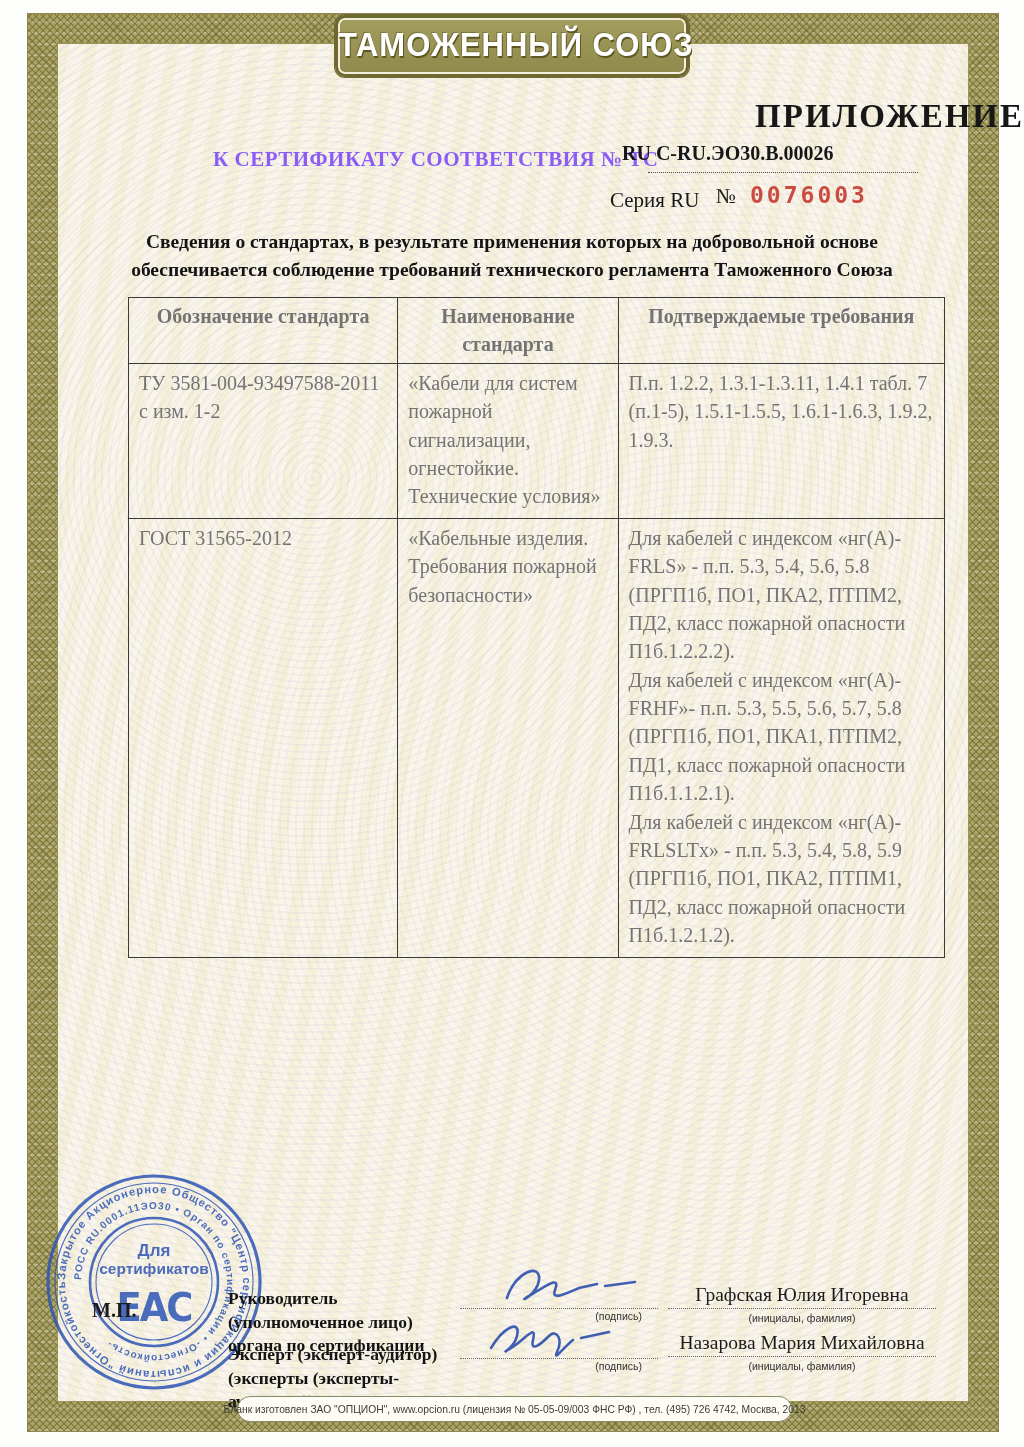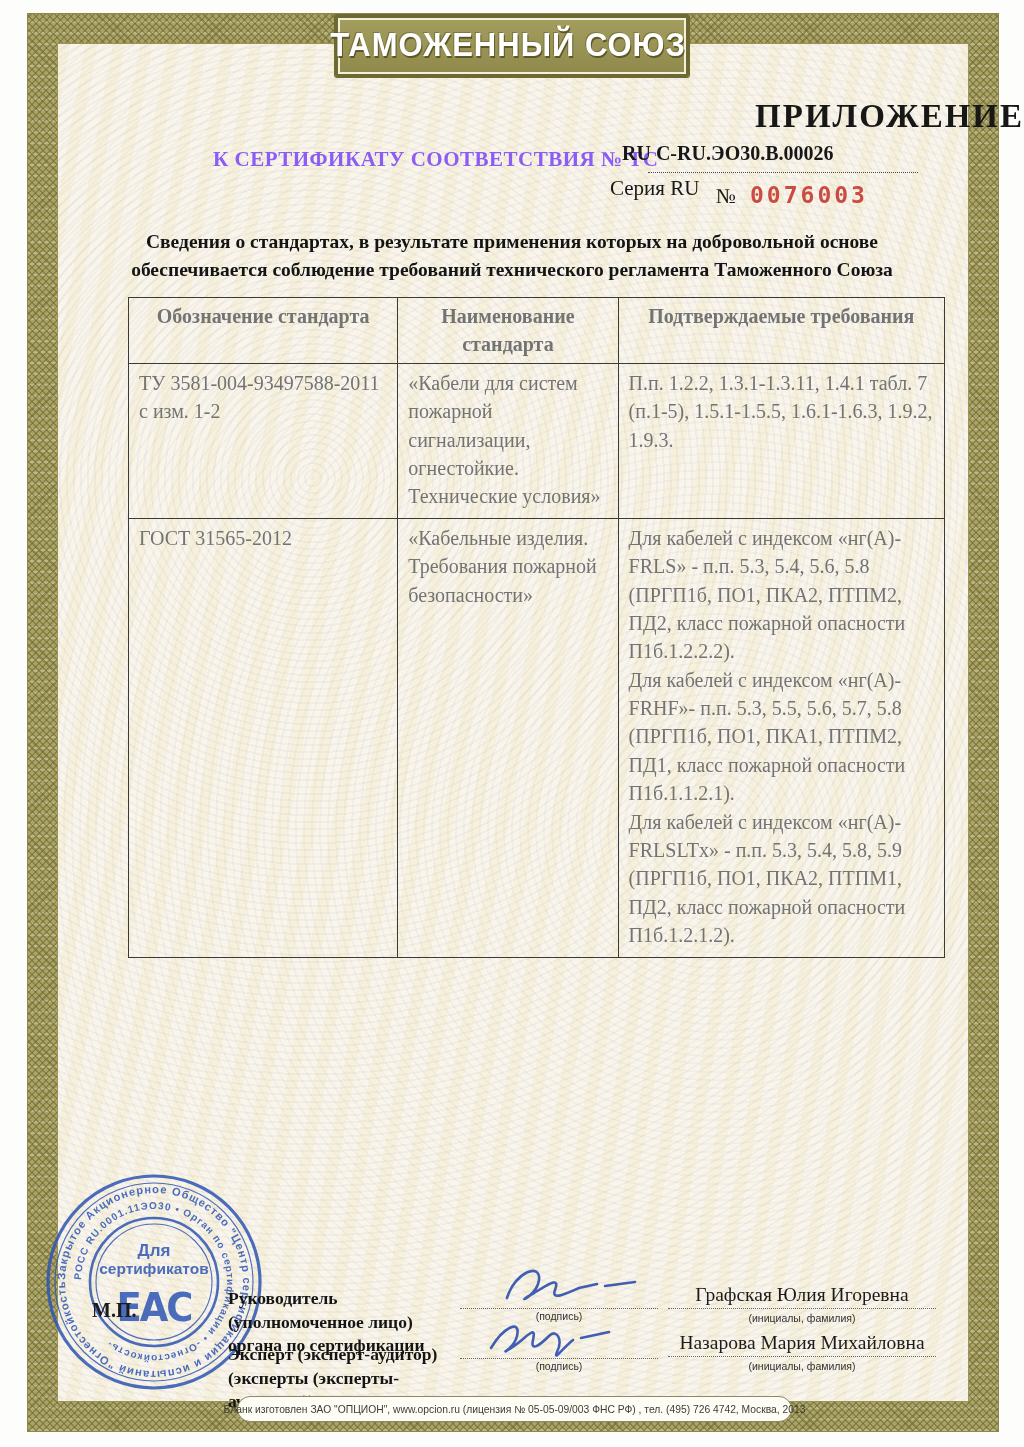--- a/index.html
+++ b/index.html
@@ -18,35 +18,35 @@
     background:
       repeating-radial-gradient(circle at 28% 32%, rgba(140,130,200,.075) 0 2px, transparent 2px 7px),
       repeating-radial-gradient(circle at 72% 58%, rgba(140,130,200,.06) 0 2px, transparent 2px 8px),
       repeating-linear-gradient(100deg, rgba(236,222,150,.16) 0 12px, transparent 12px 27px),
       #f9f5e9;
     box-shadow:0 0 0 1px #9a9456;}
 
   
   .badge{position:absolute;left:50%;top:15px;transform:translateX(-50%);
     width:348px;height:56px;background:linear-gradient(#a39d5e,#8f894c);
-    border:3px solid #6e6831;border-radius:2px;
+    border:3px solid #6e6831;border-radius:10px;
     box-shadow:inset 0 0 0 2px #f2efdc, 0 0 0 1px #6e6831;
-    display:flex;align-items:center;justify-content:flex-end;z-index:5;}
+    display:flex;align-items:center;justify-content:flex-start;z-index:5;}
   .badge span{font-family:"Liberation Sans","DejaVu Sans",sans-serif;
     font-weight:bold;font-size:31px;letter-spacing:1px;color:#ffffff;
     text-shadow:1px 1px 0 #5d5726, -1px -1px 0 rgba(93,87,38,.5);
     transform:scaleY(1.05);white-space:nowrap;}
 
   .title{position:absolute;left:0;top:98px;width:100%;text-align:right;
     font-size:33px;font-weight:bold;letter-spacing:2px;color:#171717;}
 
   .cert-label{position:absolute;left:213px;top:147px;font-size:21px;font-weight:bold;color:#8b5cf6;letter-spacing:.5px;}
   .cert-number{position:absolute;left:622px;top:142px;font-size:20px;font-weight:bold;color:#171717;white-space:nowrap;}
   .cert-underline{position:absolute;left:648px;top:172px;width:270px;border-bottom:1px dotted #4a4a4a;}
-  .series-label{position:absolute;left:610px;top:176px;font-size:21px;color:#171717;}
+  .series-label{position:absolute;left:610px;top:188px;font-size:21px;color:#171717;}
   .num-sign{position:absolute;left:716px;top:184px;font-size:21px;color:#171717;}
   .serial{position:absolute;left:750px;top:182px;font-family:"DejaVu Sans Mono",monospace;
     font-size:23px;font-weight:bold;letter-spacing:3px;color:#cb4a41;}
 
   .intro{position:absolute;left:80px;top:228px;width:864px;text-align:center;
     font-size:19.5px;font-weight:bold;line-height:1.45;color:#141414;}
 
   
   .std-table{position:absolute;left:128px;top:297px;width:817px;border-collapse:collapse;table-layout:fixed;}
   .std-table th,.std-table td{border:1.4px solid #3a3a38;vertical-align:top;
@@ -60,21 +60,21 @@
   .stamp{position:absolute;left:40px;top:1168px;width:228px;height:228px;opacity:.85;}
   .mp{position:absolute;left:92px;top:1299px;font-size:20px;font-weight:bold;color:#1b1b1b;z-index:6;}
 
   
   .sig-label{position:absolute;font-size:17.5px;font-weight:bold;color:#141414;line-height:1.35;width:236px;}
   .lbl1{left:228px;top:1287px;}
   .lbl2{left:228px;top:1343px;}
   .sig-line{position:absolute;left:460px;width:198px;border-bottom:1px dotted #666;}
   .line1{top:1282px;height:26px;}
   .line2{top:1332px;height:26px;}
-  .sig-caption{position:absolute;left:460px;width:198px;text-align:center;
+  .sig-caption{position:absolute;left:444px;width:198px;text-align:right;
     font-family:"Liberation Sans",sans-serif;font-size:10.5px;color:#333;}
   .cap1{top:1310px;} .cap2{top:1360px;}
   .sig-name{position:absolute;left:668px;width:268px;text-align:center;font-size:19.5px;color:#1b1b1b;
     border-bottom:1px dotted #666;padding-bottom:2px;}
   .name1{top:1284px;} .name2{top:1332px;}
   .name-caption{position:absolute;left:668px;width:268px;text-align:center;
     font-family:"Liberation Sans",sans-serif;font-size:10.5px;color:#333;}
   .ncap1{top:1312px;} .ncap2{top:1360px;}
   .sig-svg{position:absolute;left:445px;top:1252px;width:250px;height:130px;z-index:7;}
 

